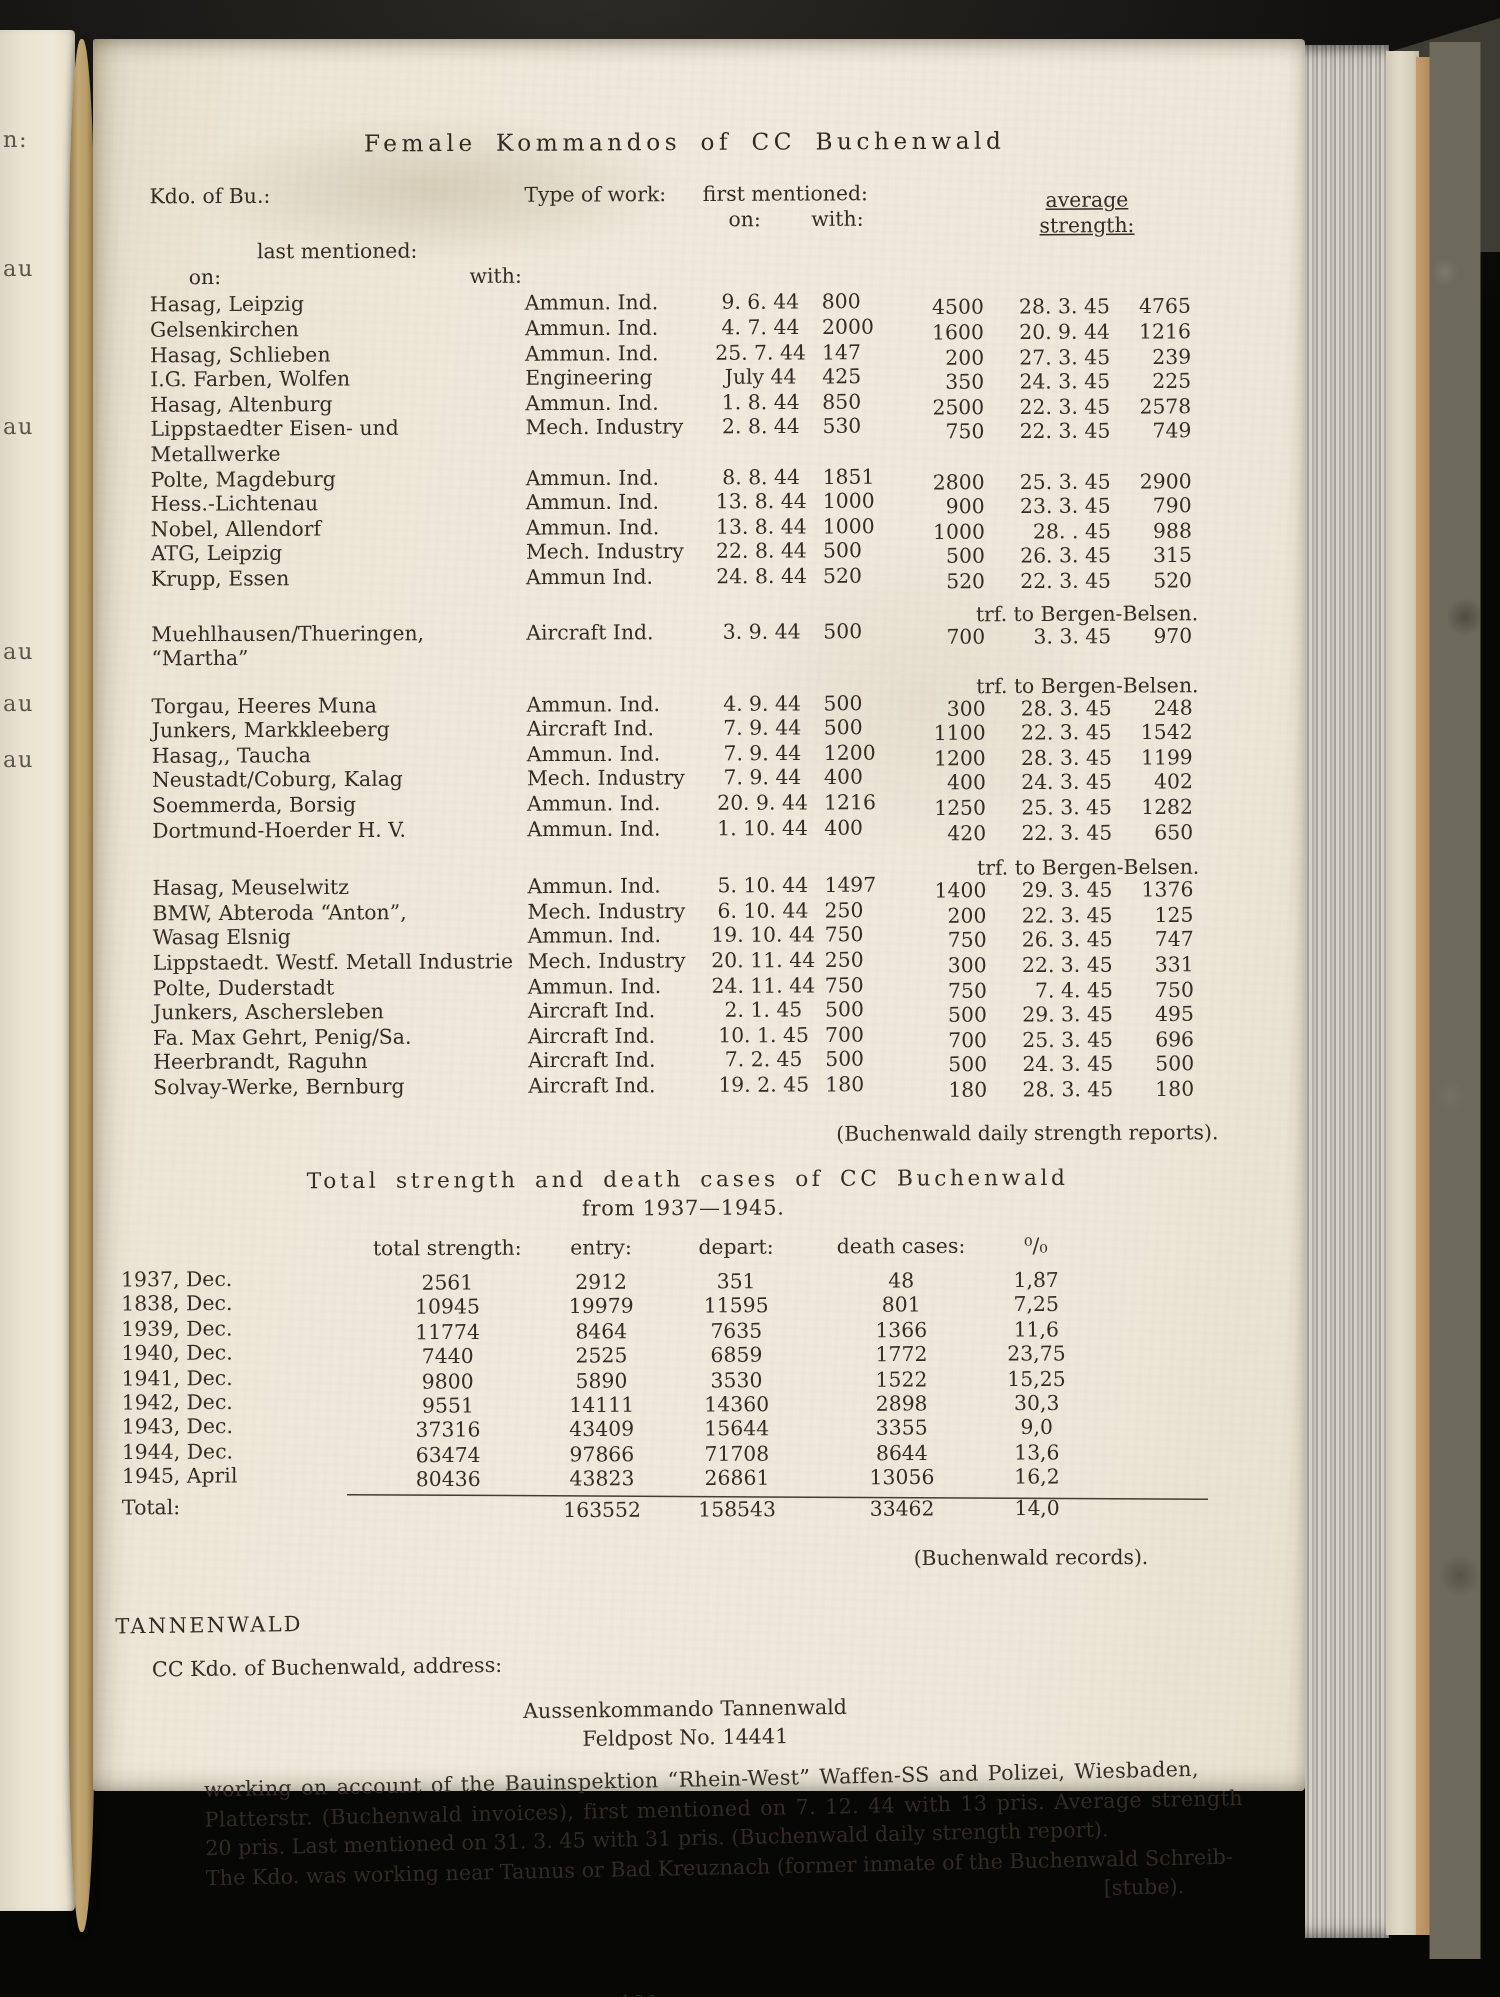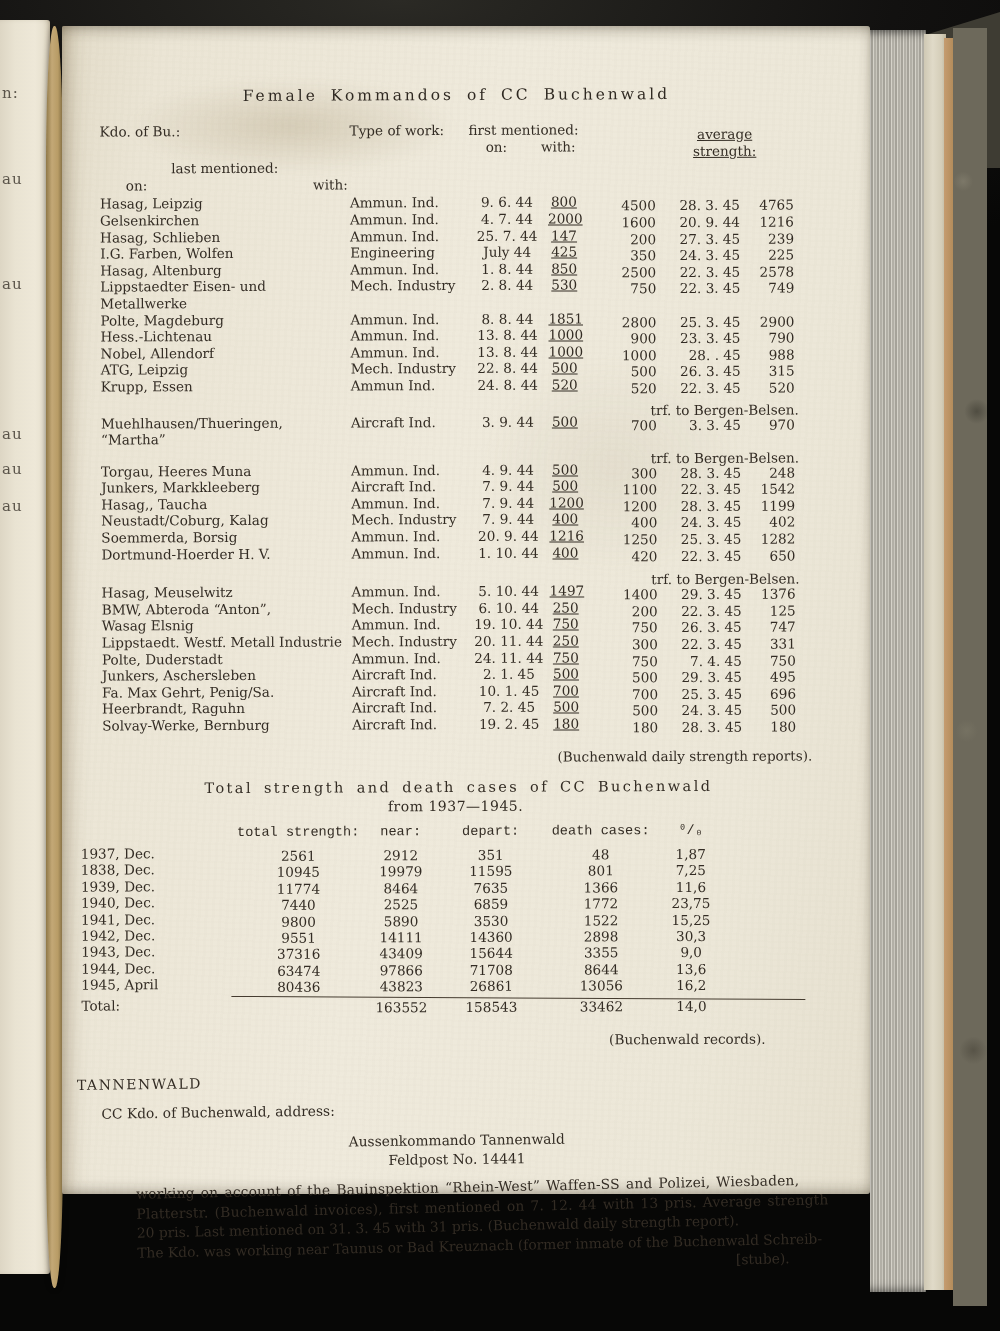--- a/index.html
+++ b/index.html
@@ -85,42 +85,42 @@
     grid-template-columns:250px 118px 80px 32px 76px 138px;
     font-size:13.6px;line-height:16.6px;position:relative;
   }
   .t1-head{margin-bottom:6px;}
   .h-first{grid-column:3/5;text-align:center;}
   .h-sub{display:flex;justify-content:space-between;padding:0 4px 0 18px;}
   .h-avg{text-align:center;position:relative;top:5px;text-decoration:underline;}
   .h-last{text-align:center;position:relative;top:4px;}
   .h-last .h-sub{padding:0 2px 0 26px;}
   .t1-on{text-align:center;padding-right:2px;}
-  .t1-with{text-align:center;text-decoration:underline;}
+  .t1-with{text-align:left;}
   .t1-avg{text-align:right;position:relative;top:4px;}
   .t1-last{position:relative;top:4px;display:flex;justify-content:flex-end;}
   .t1-last .lon{width:84px;text-align:right;}
   .t1-last .lwith{width:54px;text-align:right;}
   .trf-note{position:absolute;top:-15px;right:-4px;width:200px;text-align:right;white-space:nowrap;}
   .t1-group{margin-top:0;}
   .t1-group.g2{margin-top:20px;}
   .t1-group.g3{margin-top:15px;}
   .t1-group.g4{margin-top:22px;}
   .src1{margin:16px 36px 0 0;text-align:right;font-size:13.6px;}
   
   .t2{margin-top:14px;}
   .t2-title{text-align:center;font-size:14.5px;letter-spacing:2.4px;word-spacing:4px;margin-left:6px;}
   .t2-sub{text-align:center;font-size:14px;margin-top:3px;letter-spacing:.5px;}
   .t2-row,.t2-head{
     display:grid;margin-left:18px;
     grid-template-columns:150px 135px 70px 110px 110px 70px;
     font-size:13.6px;line-height:16.4px;
   }
   .t2-head{margin-top:10px;margin-bottom:4px;}
-  .t2-head .hc{text-align:center;font-family:Liberation Mono, monospace;}
+  .t2-head .hc{text-align:center;}
   .t2-num{text-align:center;position:relative;top:3px;}
   .rule{margin:3px 0 0 168px;width:574px;border-top:1.4px solid #453c30;transform:rotate(.55deg);transform-origin:left center;}
   .src2{margin:20px 84px 0 0;text-align:right;font-size:13.6px;}
   
   .tw{margin-top:24px;transform:rotate(-.5deg);}
   .tw-head{margin-left:14px;font-size:14px;letter-spacing:1.5px;}
   .tw-sub{margin:13px 0 0 38px;font-size:13.8px;}
   .tw-addr{text-align:center;font-size:13.8px;margin-top:14px;line-height:19px;}
   .tw-para{margin:9px 0 0 72px;width:664px;font-size:13.8px;line-height:19.6px;transform:rotate(-.45deg);}
   .tw-para .ln{white-space:nowrap;}
@@ -489,21 +489,21 @@
       </div>
 
     <div class="src1">(Buchenwald daily strength reports).</div>
 
     <div class="t2">
       <div class="t2-title">Total strength and death cases of CC Buchenwald</div>
       <div class="t2-sub">from 1937—1945.</div>
       <div class="t2-head">
         <div></div>
         <div class="hc">total strength:</div>
-        <div class="hc">near:</div>
+        <div class="hc">entry:</div>
         <div class="hc">depart:</div>
         <div class="hc">death cases:</div>
         <div class="hc">⁰/₀</div>
       </div>
       <div id="t2-body">
           <div class="t2-row">
             <div>1937, Dec.</div>
             <div class="t2-num">2561</div>
             <div class="t2-num">2912</div>
             <div class="t2-num">351</div>

